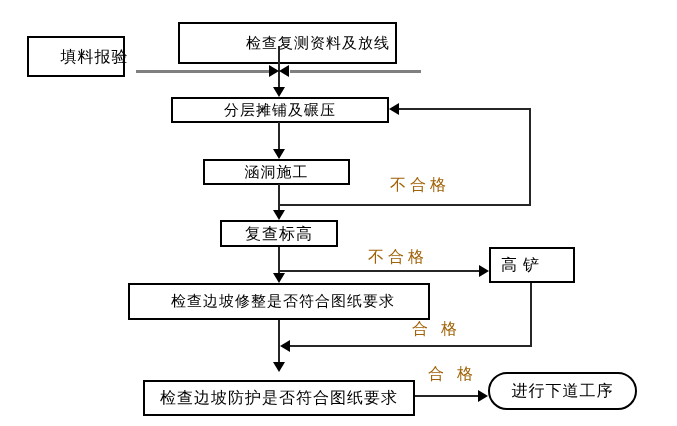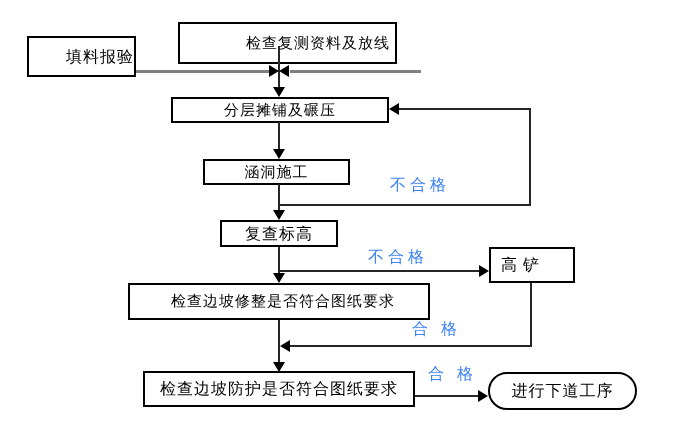--- a/index.html
+++ b/index.html
@@ -15,28 +15,28 @@
   .node{
     position:absolute;
     border:2px solid #000000;
     background:#ffffff;
     display:flex;align-items:center;justify-content:center;
     font-size:15px;line-height:1;letter-spacing:1px;
     white-space:nowrap;
     box-sizing:border-box;
   }
   .n-resurvey{left:178px;top:22px;width:219px;height:42px;justify-content:flex-end;padding-right:5px;}
-  .n-fill{left:27px;top:36px;width:109px;height:41px;font-size:16px;padding-left:37px;}
+  .n-fill{left:27px;top:36px;width:98px;height:41px;font-size:16px;padding-left:37px;}
   .n-culvert{left:421px;top:46px;width:111px;height:43px;font-size:16px;}
   .n-paving{left:171px;top:97px;width:218px;height:26px;}
   .n-density{left:203px;top:159px;width:147px;height:26px;}
   .n-elevation{left:220px;top:220px;width:118px;height:27px;font-size:16px;}
   .n-shovel{left:489px;top:247px;width:86px;height:36px;justify-content:flex-start;padding-left:10px;font-size:16px;font-family:Liberation Serif, serif;}
   .n-slopetrim{left:128px;top:283px;width:302px;height:37px;padding-left:8px;}
-  .n-slopeprotect{left:143px;top:371px;width:272px;height:36px;font-size:16px;}
+  .n-slopeprotect{left:143px;top:380px;width:272px;height:36px;font-size:16px;}
   .n-next{left:488px;top:372px;width:149px;height:38px;font-size:16px;border-radius:19px;}
   
   .line{position:absolute;background:#262626;}
   .line.gray{background:#808080;}
   .v1{left:278px;top:46px;width:2px;height:44px;}
   .hleft{left:136px;top:70px;width:133px;height:3px;}
   .hright{left:290px;top:70px;width:131px;height:3px;}
   .v2{left:278px;top:122px;width:2px;height:28px;}
   .v3{left:278px;top:184px;width:2px;height:27px;}
   .hfb1{left:278px;top:204px;width:253px;height:2px;}
@@ -60,21 +60,21 @@
   .a-elev{left:273px;top:210px;}
   .a-fb1{left:389px;top:103px;}     
   .a-trim{left:273px;top:273px;}
   .a-shovel{left:479px;top:265px;}
   .a-fb2{left:280px;top:340px;}     
   .a-protect{left:273px;top:362px;}
   .a-next{left:478px;top:390px;}
   
   .elabel{
     position:absolute;font-size:16px;line-height:1;letter-spacing:4px;
-    white-space:nowrap;color:#3b82f6;
+    white-space:nowrap;color:#a16207;
   }
   .l-unq1{left:390px;top:177px;}
   .l-unq2{left:368px;top:249px;}
   .l-q1{left:412px;top:321px;}
   .l-q2{left:428px;top:366px;}
 </style>
 </head>
 <body>
 
 <div class="canvas">

